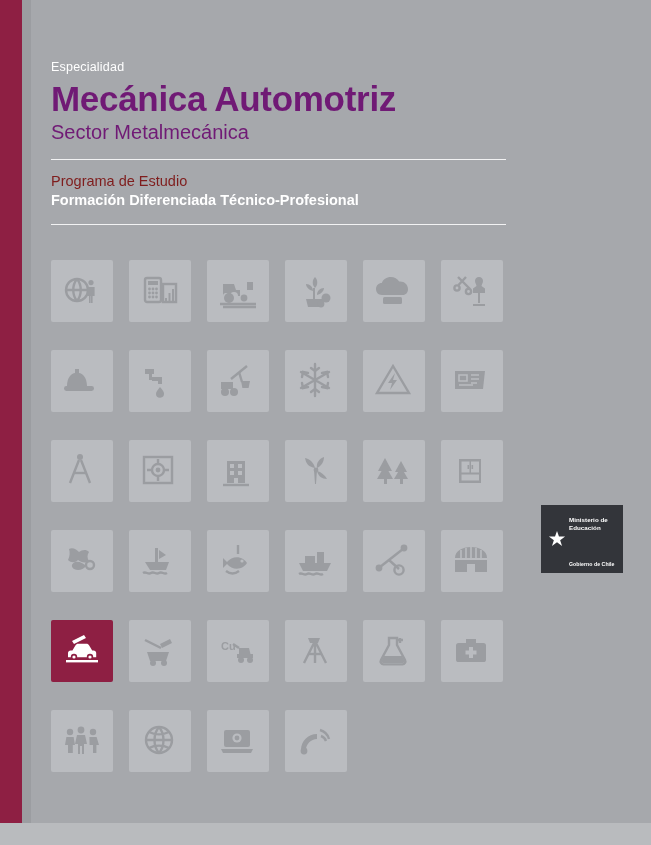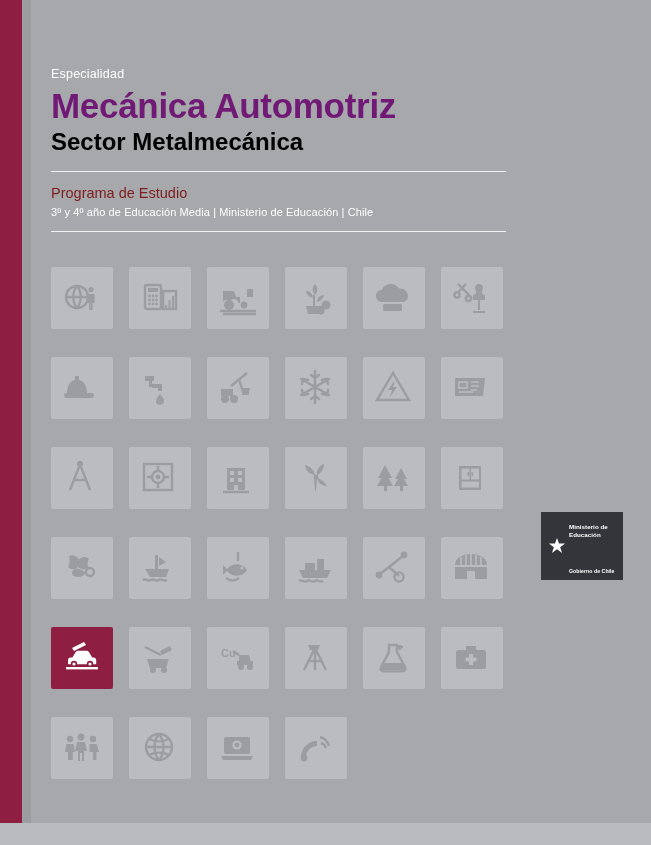--- a/index.html
+++ b/index.html
@@ -31,21 +31,21 @@
   }
   
   #bottom-strip {
     position: absolute;
     left: 0; bottom: 0;
     width: 651px; height: 22px;
     background: #b9bbbe;
   }
   #content {
     position: absolute;
-    left: 31px; top: 12px;
+    left: 31px; top: 5px;
     width: 620px; height: 620px;
   }
   
   .title-block {
     position: absolute;
     left: 20px;
     top: 55px;
     width: 480px;
     color: #ffffff;
   }
@@ -57,23 +57,23 @@
   }
   .main-title {
     font-size: 35px;
     font-weight: bold;
     letter-spacing: -0.3px;
     line-height: 1.08;
     color: #701a75;
     margin-bottom: 2px;
   }
   .subtitle {
-    font-size: 24px;
-    font-weight: bold;
-    color: #000000;
+    font-size: 20px;
+    font-weight: normal;
+    color: #701a75;
     line-height: 1.25;
   }
   .rule {
     height: 1px;
     background: #ffffff;
     opacity: 0.85;
     margin: 14px 0 12px 0;
     width: 455px;
   }
   .prog-line1 {
@@ -175,21 +175,21 @@
   <div id="spine-gap"></div>
 
   <div id="content">
 
     <div class="title-block">
       <div class="eyebrow">Especialidad</div>
       <div class="main-title">Mecánica Automotriz</div>
       <div class="subtitle">Sector Metalmecánica</div>
       <div class="rule"></div>
       <div class="prog-line1">Programa de Estudio</div>
-      <div class="prog-line3">3º y 4º año de Educación Media  |  Ministerio de Educación  |  Chile</div>
+      <div class="prog-line2">Formación Diferenciada Técnico-Profesional</div>
       <div class="rule2"></div>
     </div>
 
     <div id="grid">
 
       <div class="tile">
         <span>
           <svg width="40" height="40" viewBox="0 0 40 40">
             <circle class="glyph-line" cx="15" cy="19" r="11"></circle>
             <path class="glyph-line" d="M4 19h22M15 8c5 6 5 16 0 22M15 8c-5 6-5 16 0 22"></path>

